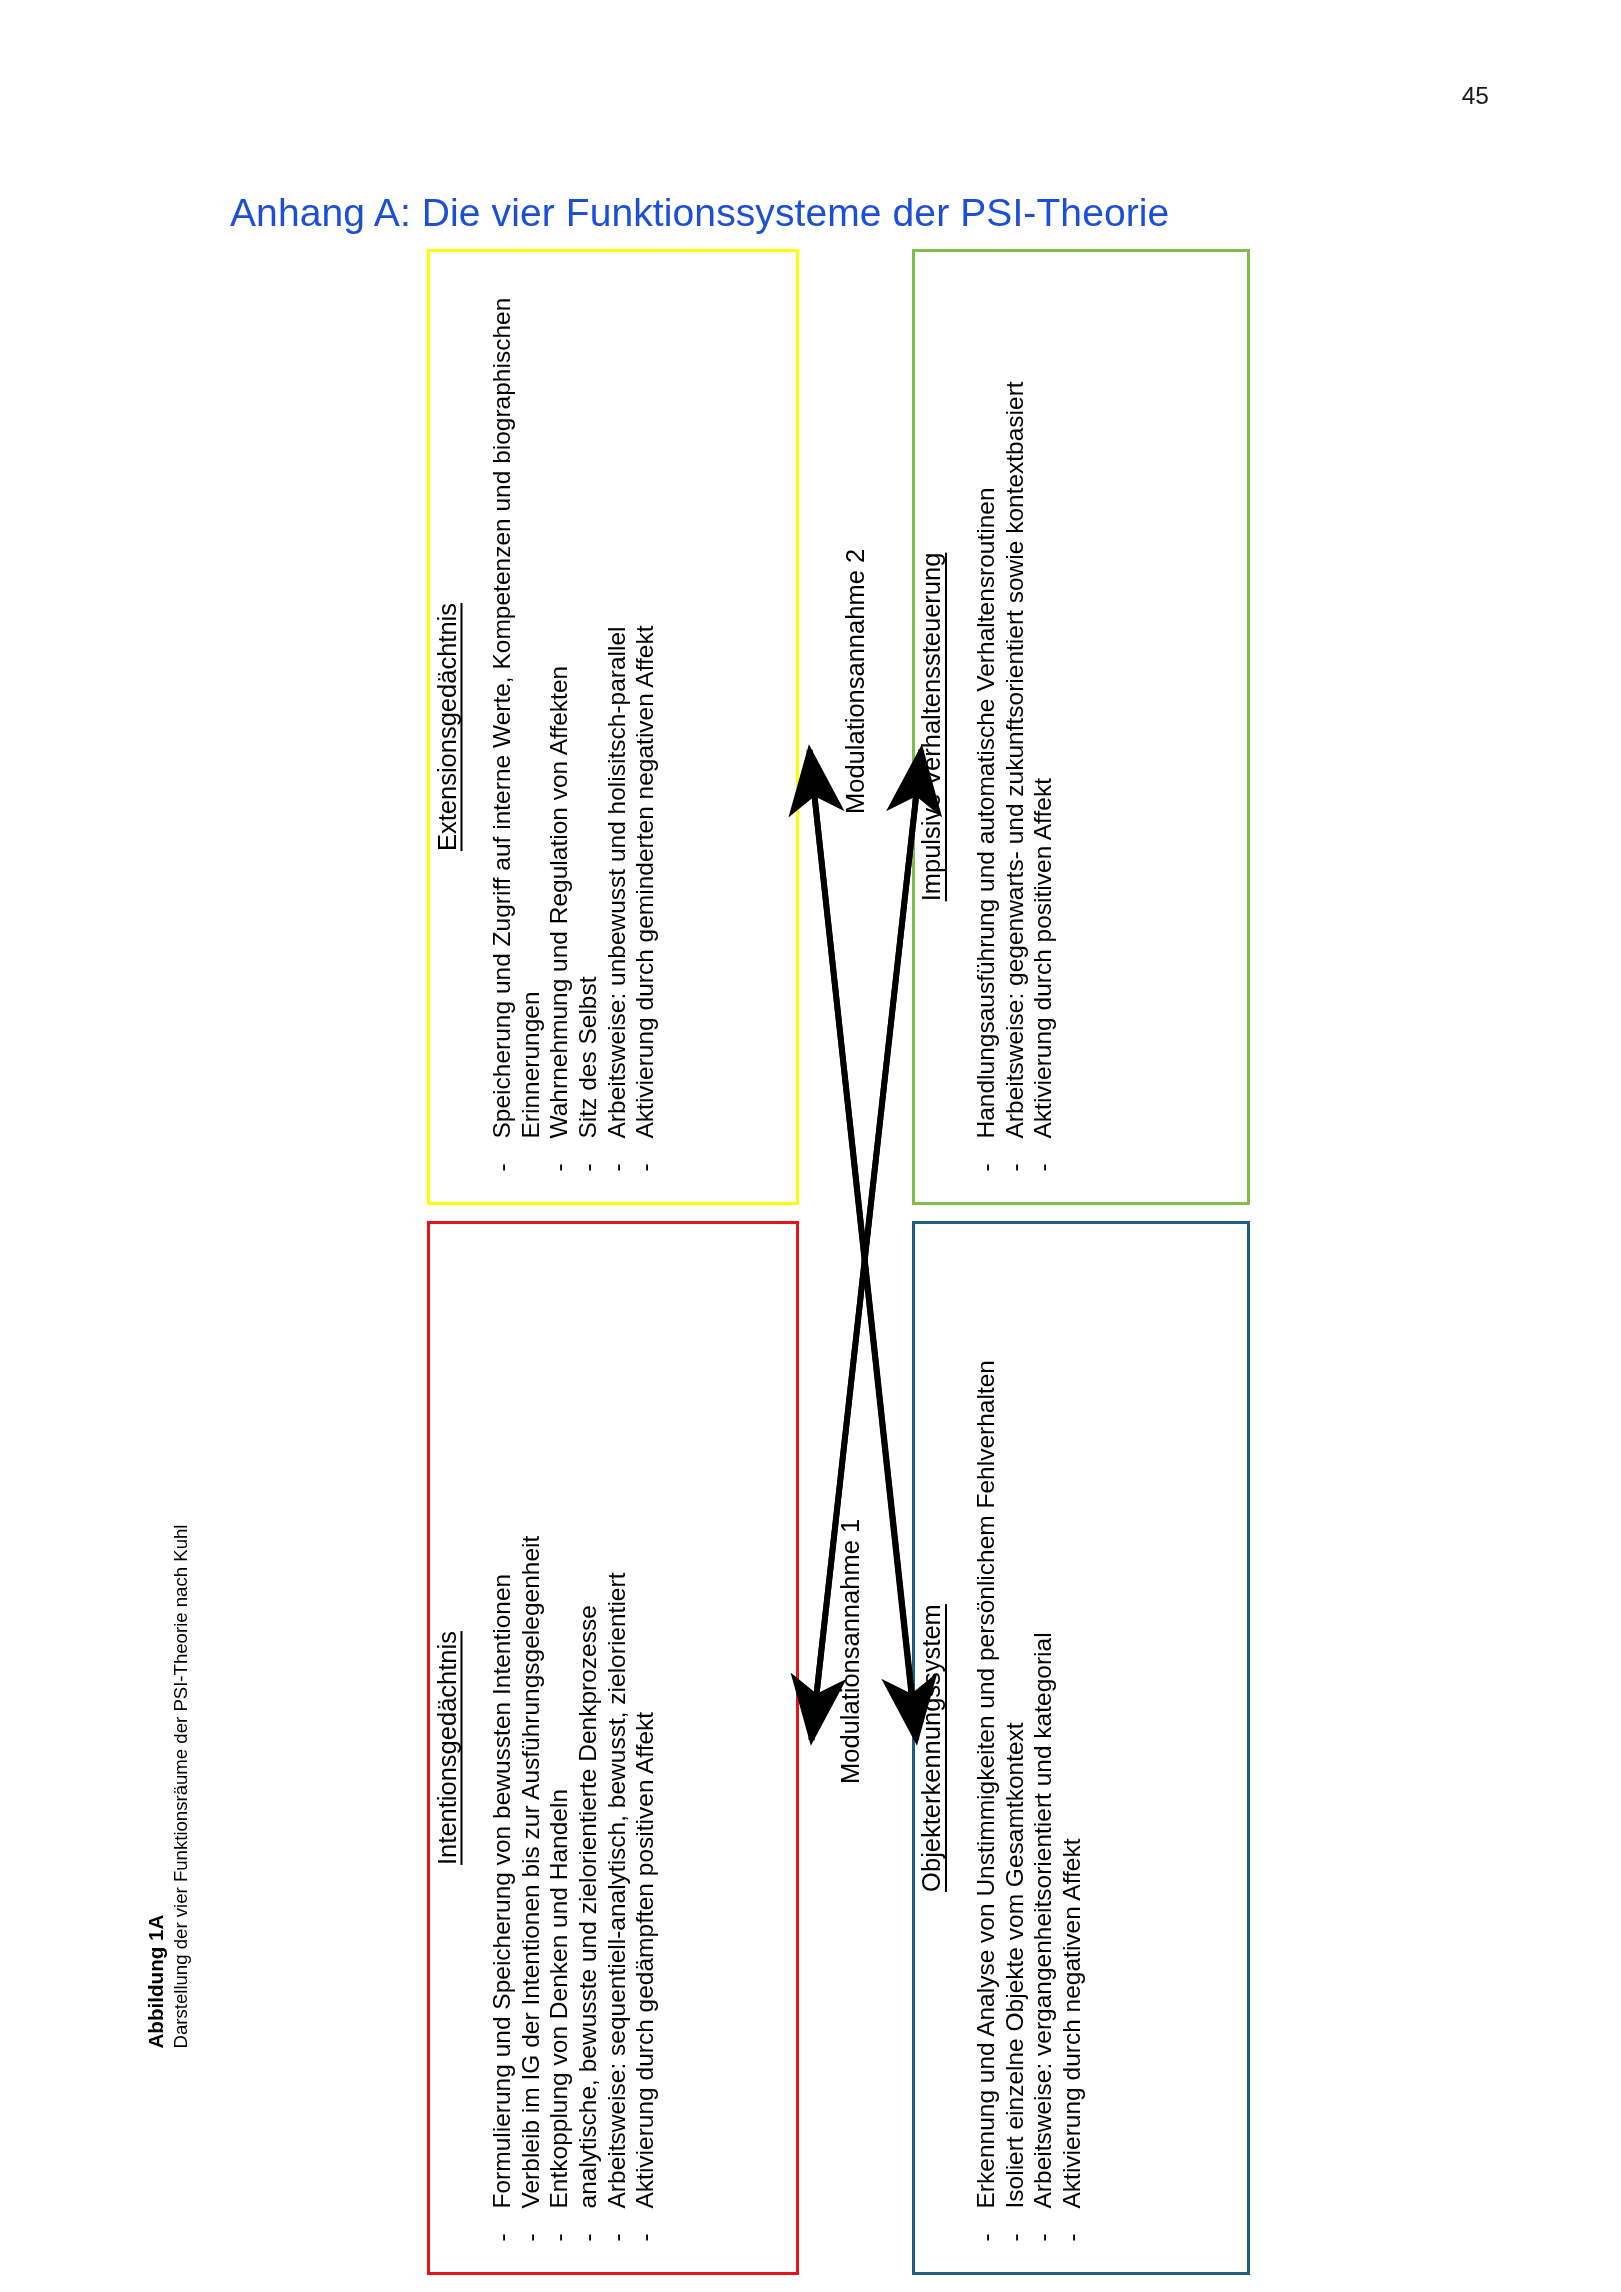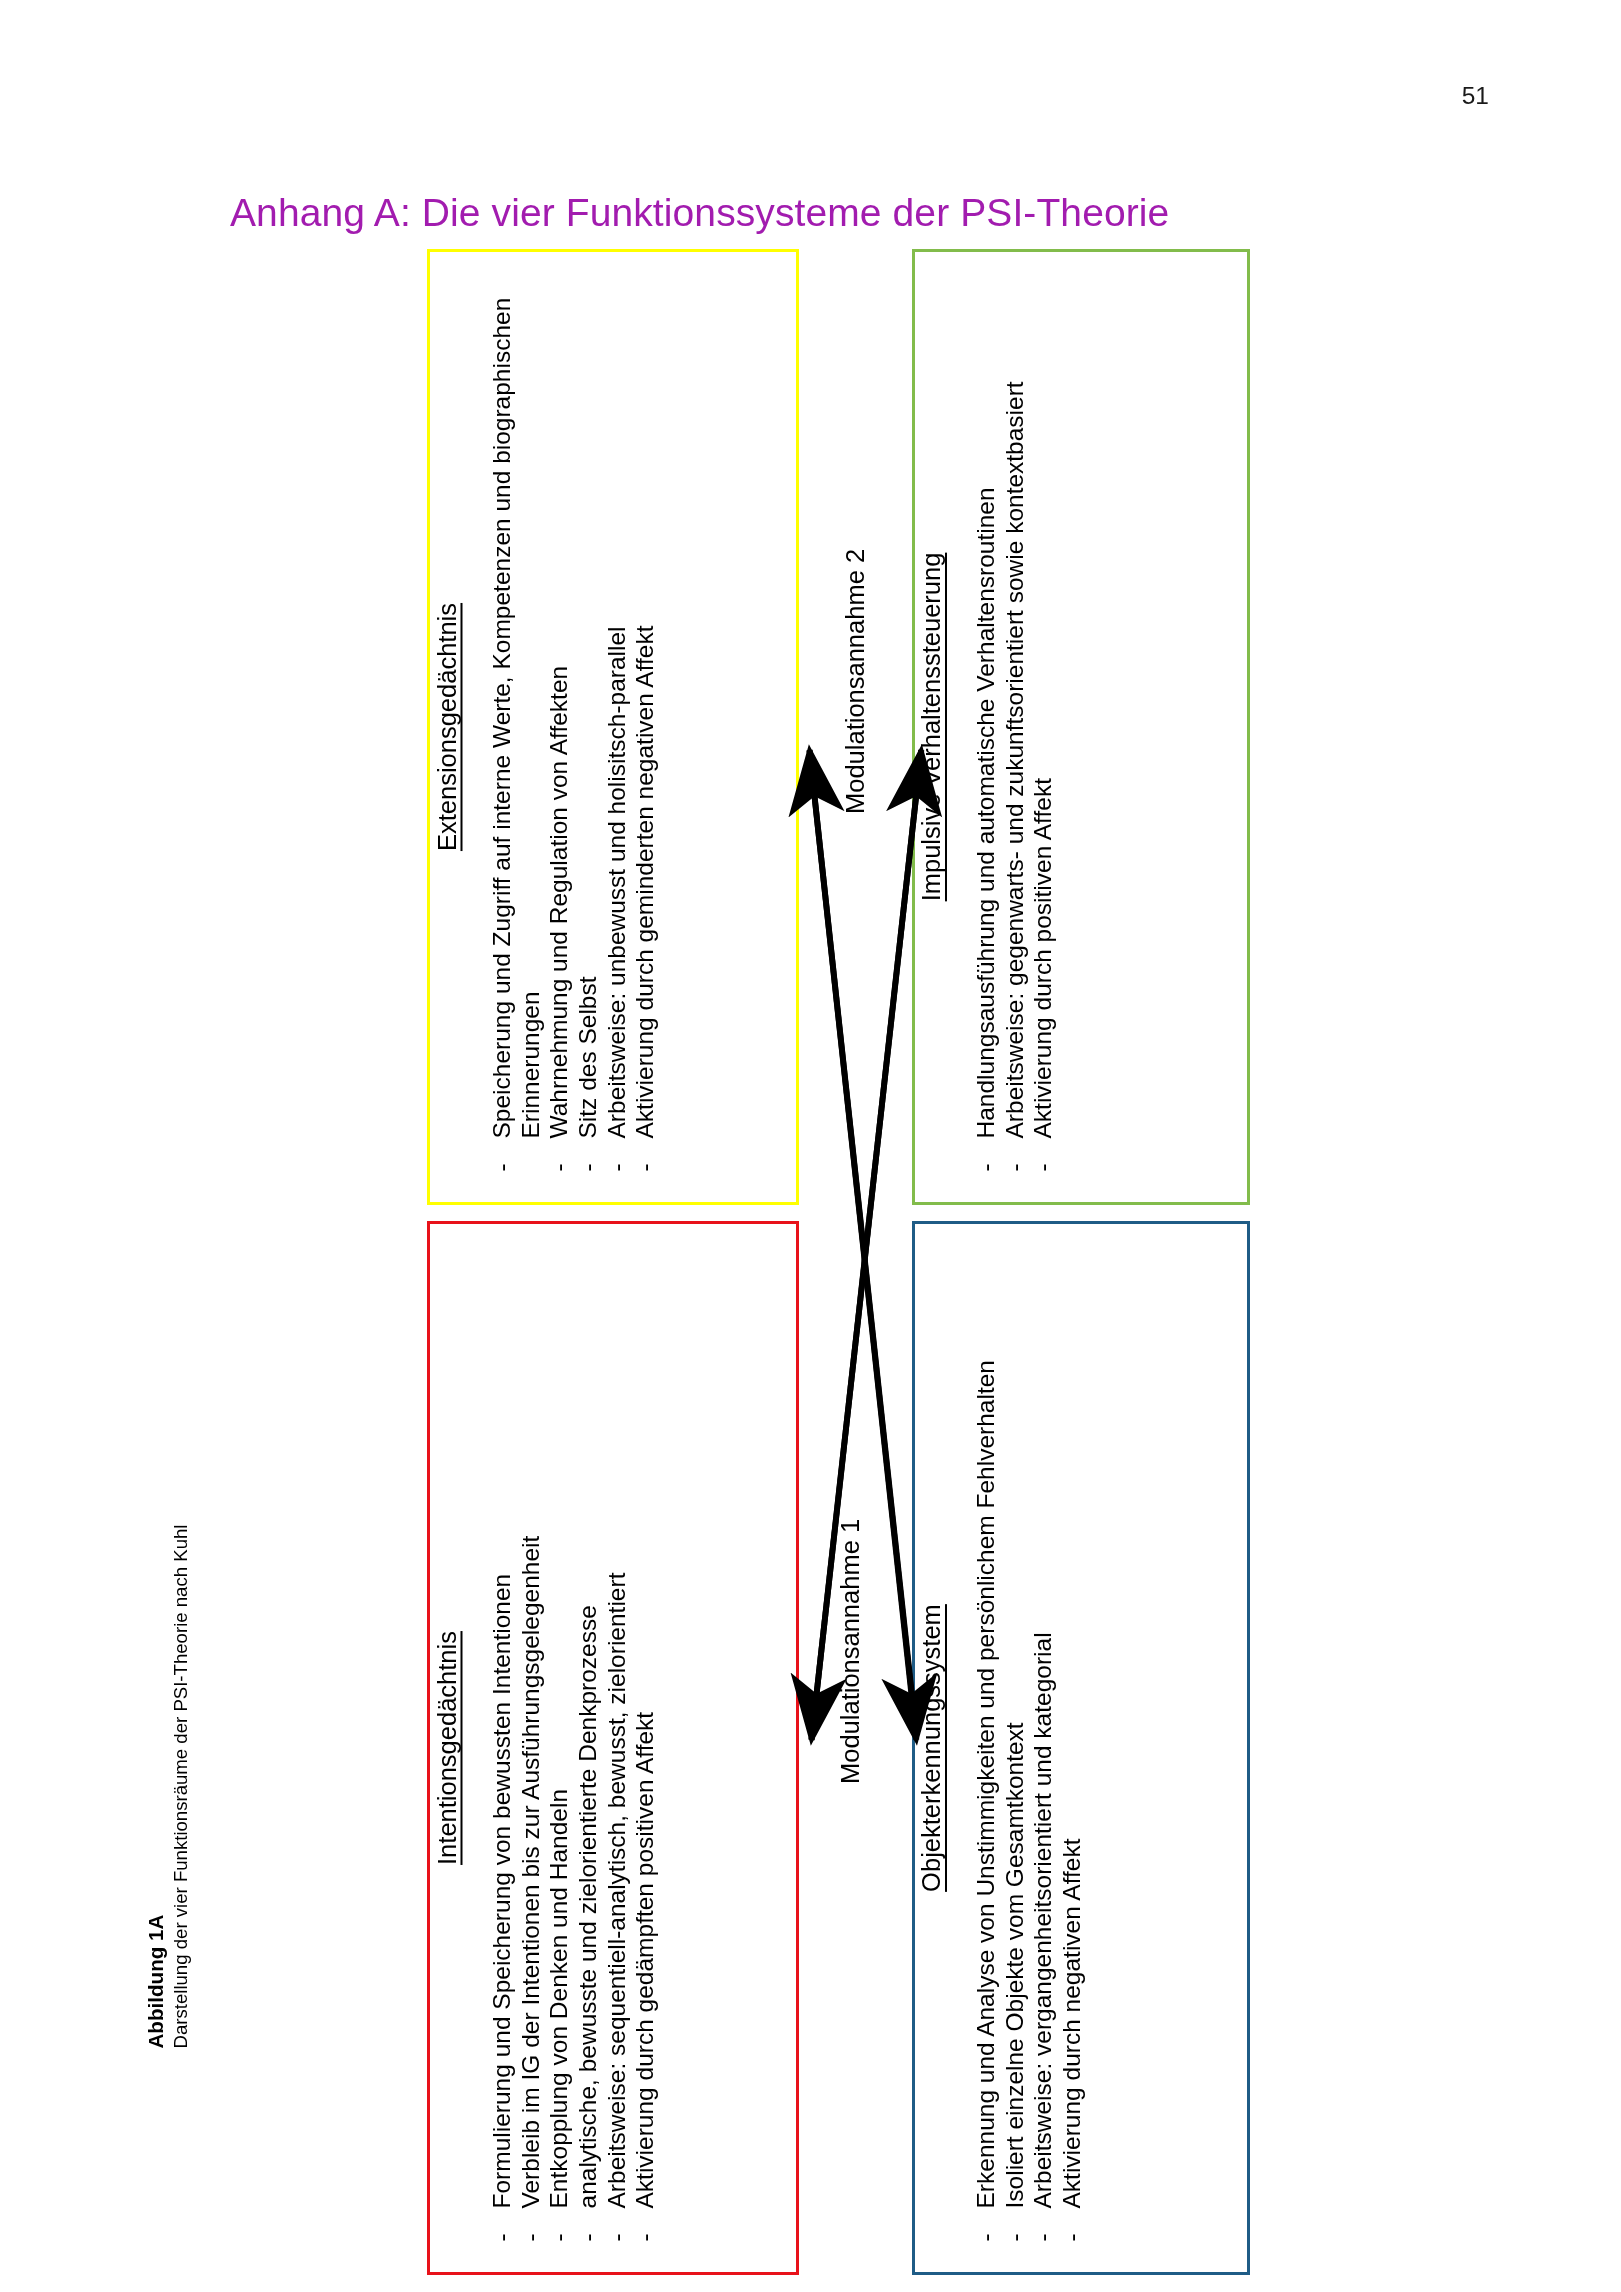--- a/index.html
+++ b/index.html
@@ -139,23 +139,23 @@
     white-space: nowrap;
     transform-origin: 0 0;
     transform: rotate(-90deg);
   }
   .mod-label-2 { left: 843px; top: 814px; }
   .mod-label-1 { left: 838px; top: 1784px; }
 </style>
 </head>
 <body>
 
-<div class="page-number">51</div>
-
-<div class="page-title" style="color: #a21caf;">Anhang A: Die vier Funktionssysteme der PSI-Theorie</div>
+<div class="page-number">45</div>
+
+<div class="page-title" style="color: #1d4ed8;">Anhang A: Die vier Funktionssysteme der PSI-Theorie</div>
 
 <div class="figure">
 
   <div class="caption-wrap">
     <div class="caption-title">Abbildung 1A</div>
     <div class="caption-sub">Darstellung der vier Funktionsräume der PSI-Theorie nach Kuhl</div>
   </div>
 
   <div class="box box-yellow" style="border-color: rgb(255, 255, 0);">
     <div class="rot">

